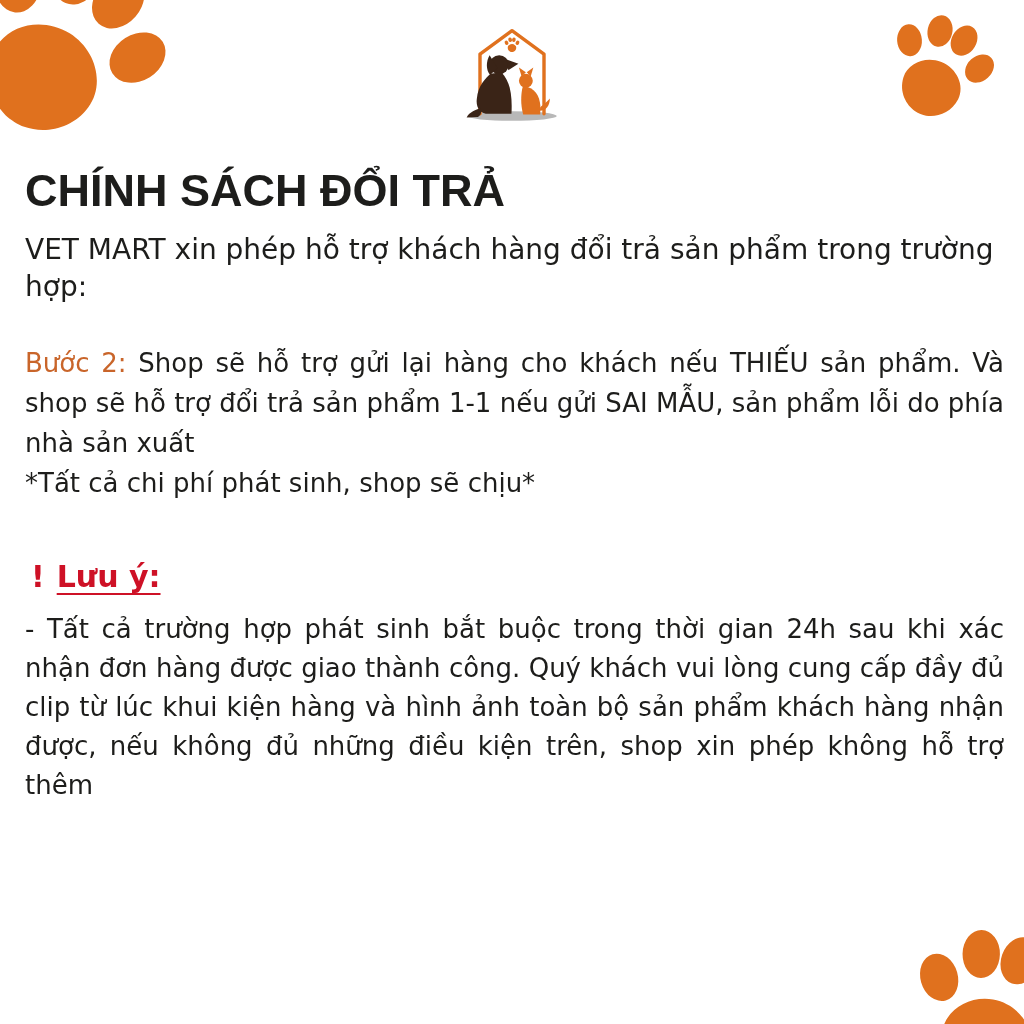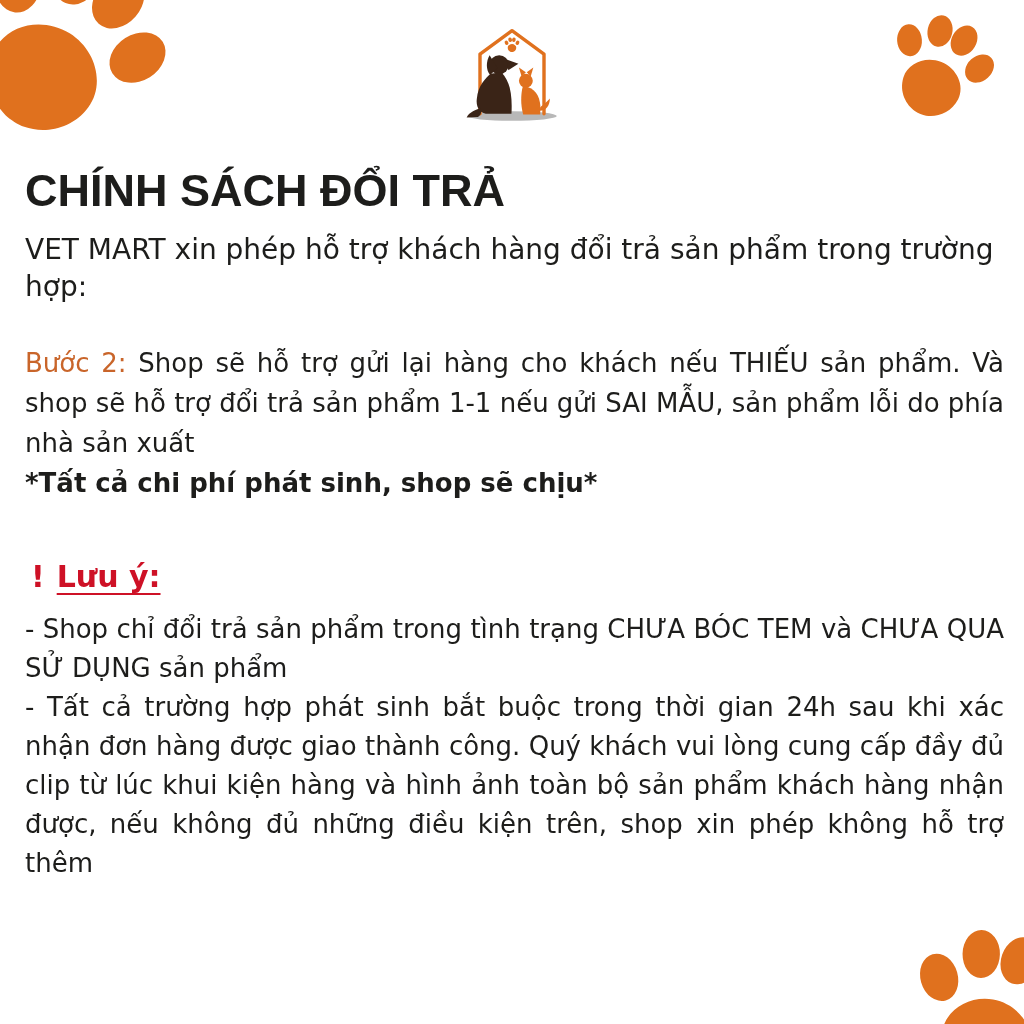--- a/index.html
+++ b/index.html
@@ -32,21 +32,21 @@
   .content{position:absolute;left:25px;right:20px;top:166px;}
   .page-title{
     font-family:"Liberation Sans",sans-serif;font-weight:bold;font-size:45px;line-height:1.12;
     margin:0;color:var(--text-dark);
   }
   .subtitle{font-size:28px;line-height:1.3;margin:16px 0 17px 0;}
 
   .steps{margin-top:38px;font-size:26px;line-height:40px;text-align:justify;}
   .steps p{margin:0;}
   .step-label{color:var(--step-label-orange);}
-  .disclaimer{margin:0;font-weight:bold;}
+  .disclaimer{margin:0;}
 
   .note-heading{margin-top:56px;font-size:30px;font-weight:bold;color:var(--alert-red);}
   .note-excl{display:inline-block;margin:0 12px 0 6px;}
   .note-label{text-decoration:underline;text-decoration-thickness:2px;text-underline-offset:6px;}
 
   .notes{margin-top:16px;font-size:26px;line-height:39px;text-align:justify;}
   .notes p{margin:0;}
 </style>
 </head>
 <body>
@@ -115,16 +115,15 @@
   <div class="steps">
     <p><span class="step-label">Bước 2:</span> <span>Shop sẽ hỗ trợ gửi lại hàng cho khách nếu THIẾU sản phẩm. Và shop sẽ hỗ trợ đổi trả sản phẩm 1-1 nếu gửi SAI MẪU, sản phẩm lỗi do phía nhà sản xuất</span></p>
     <p class="disclaimer">*Tất cả chi phí phát sinh, shop sẽ chịu*</p>
   </div>
 
   <div class="note-heading">
     <span class="note-excl">!</span><span class="note-label">Lưu ý:</span>
   </div>
 
   <div class="notes">
-    <p>- Shop chỉ đổi trả sản phẩm trong tình trạng CHƯA BÓC TEM và CHƯA QUA SỬ DỤNG sản phẩm</p>
     <p>- Tất cả trường hợp phát sinh bắt buộc trong thời gian 24h sau khi xác nhận đơn hàng được giao thành công. Quý khách vui lòng cung cấp đầy đủ clip từ lúc khui kiện hàng và hình ảnh toàn bộ sản phẩm khách hàng nhận được, nếu không đủ những điều kiện trên, shop xin phép không hỗ trợ thêm</p>
   </div>
 </div>
 
 </body></html>

